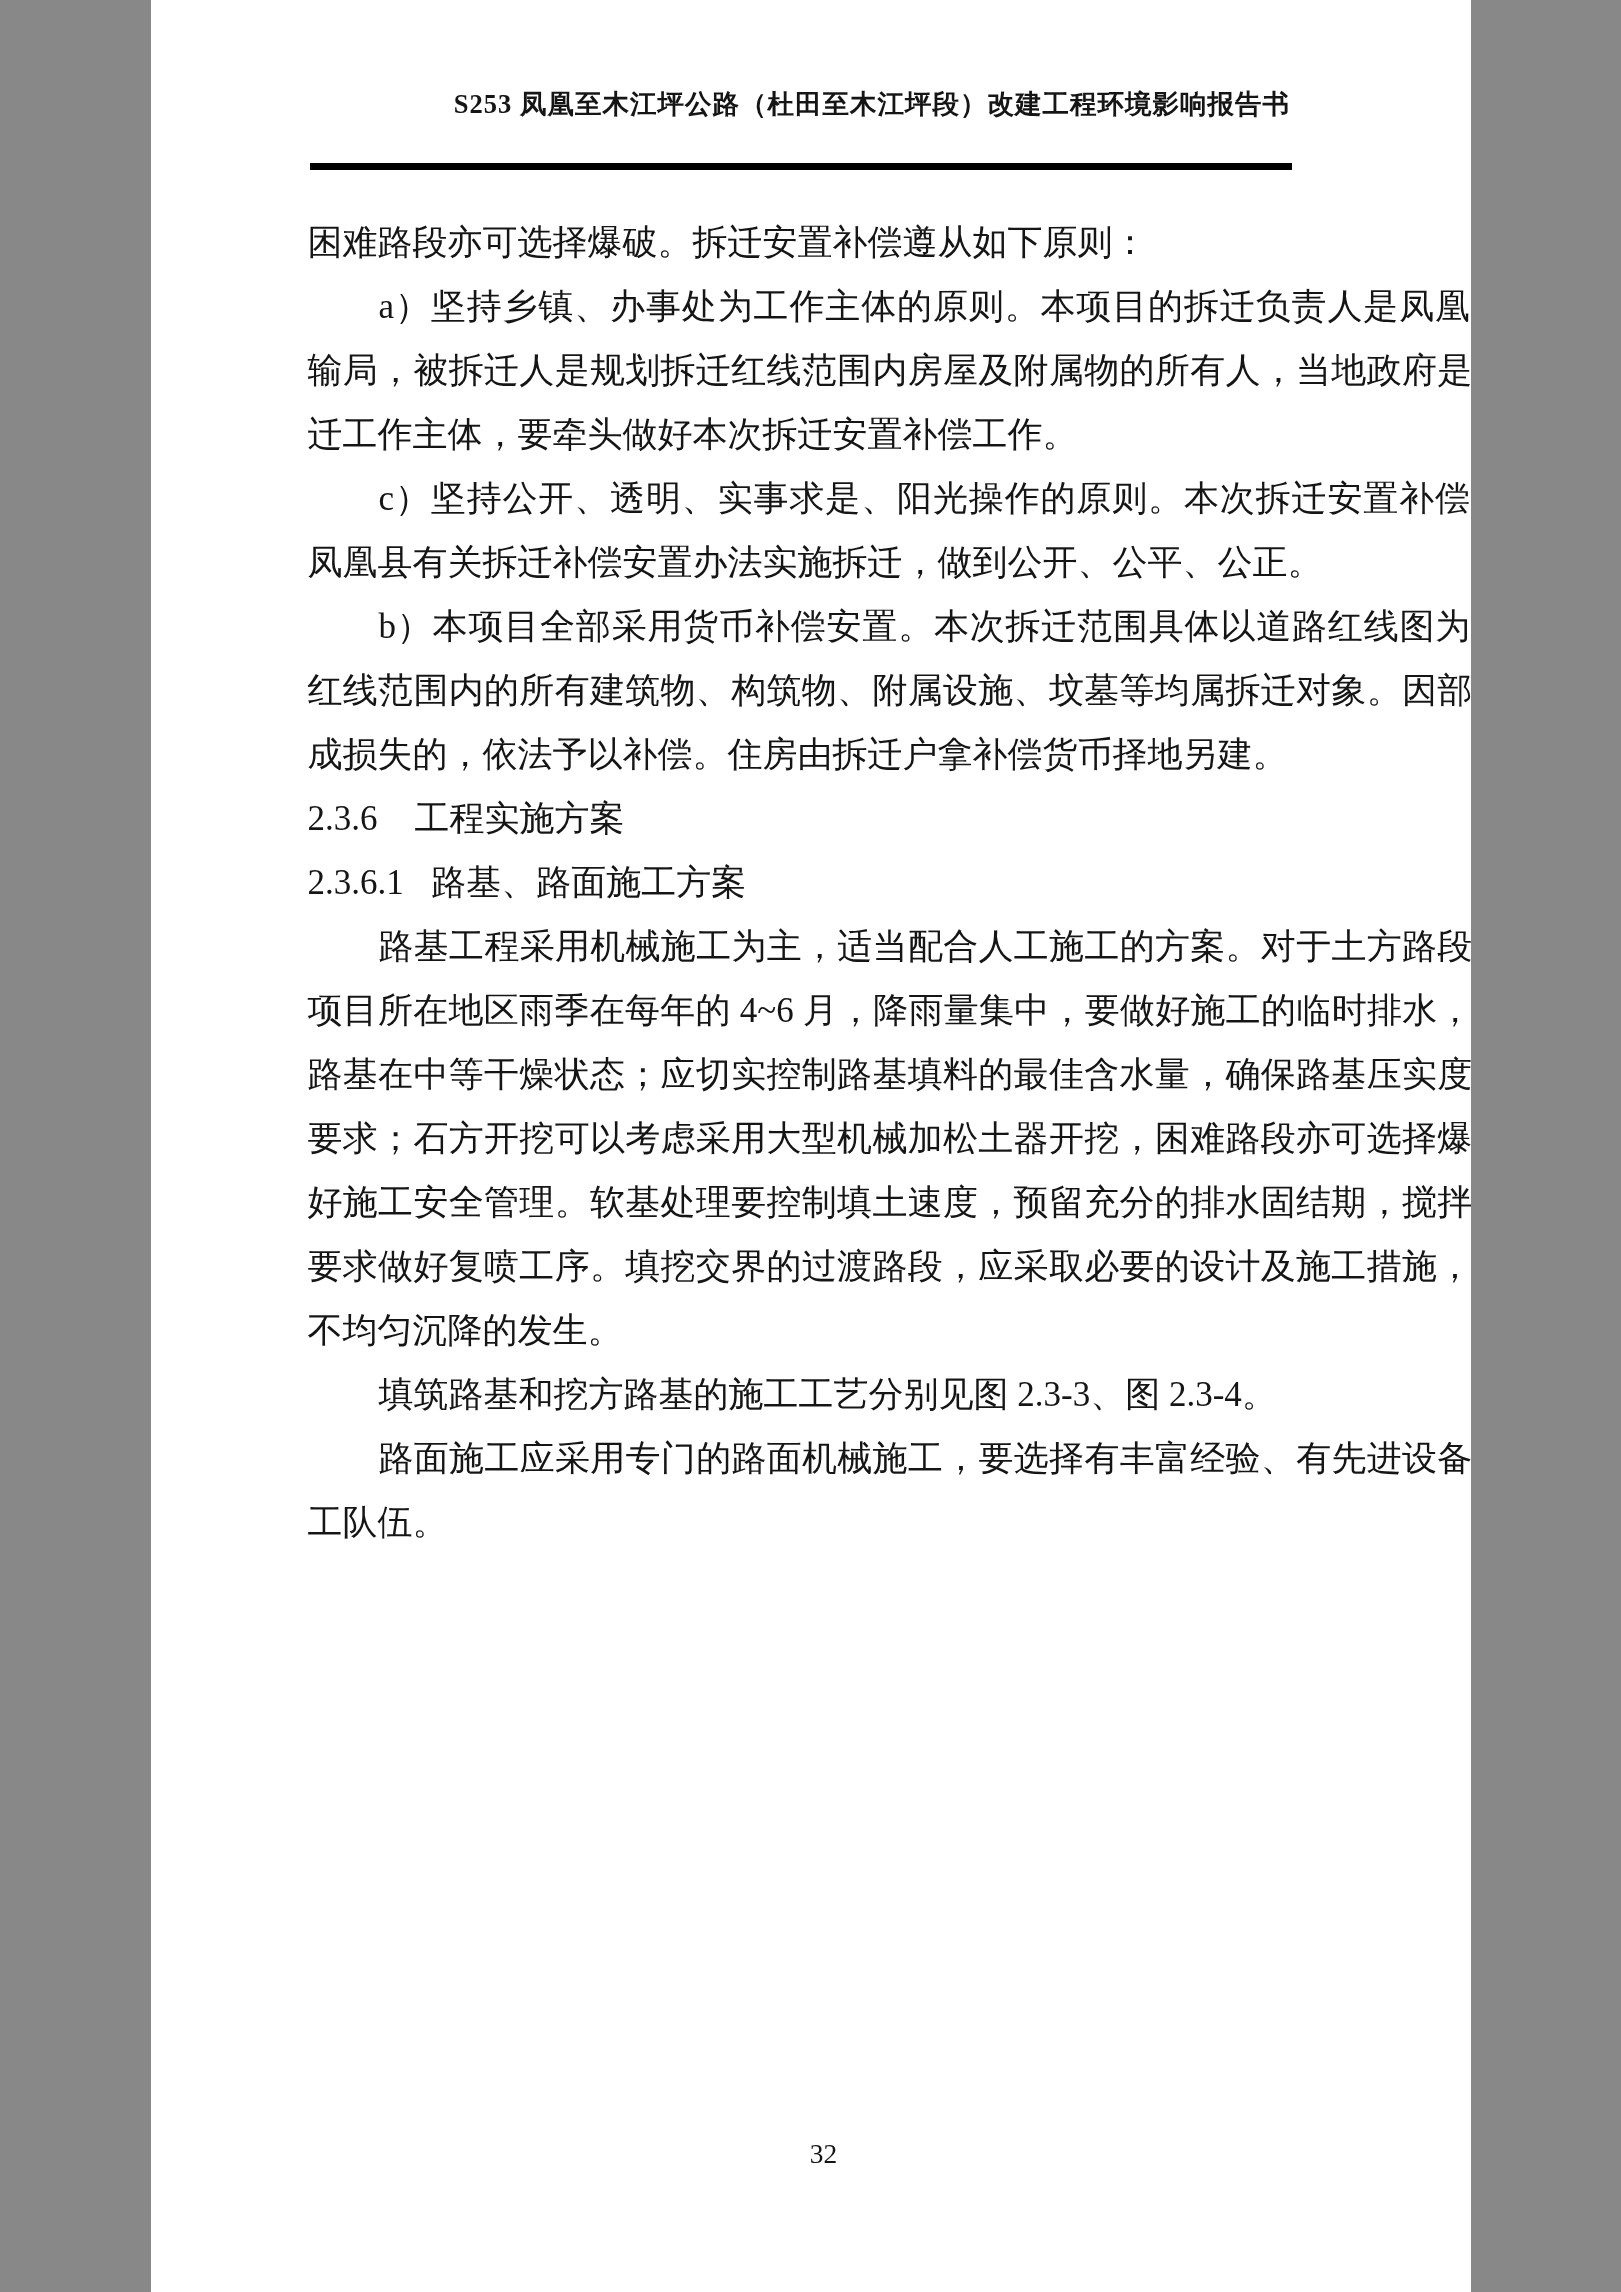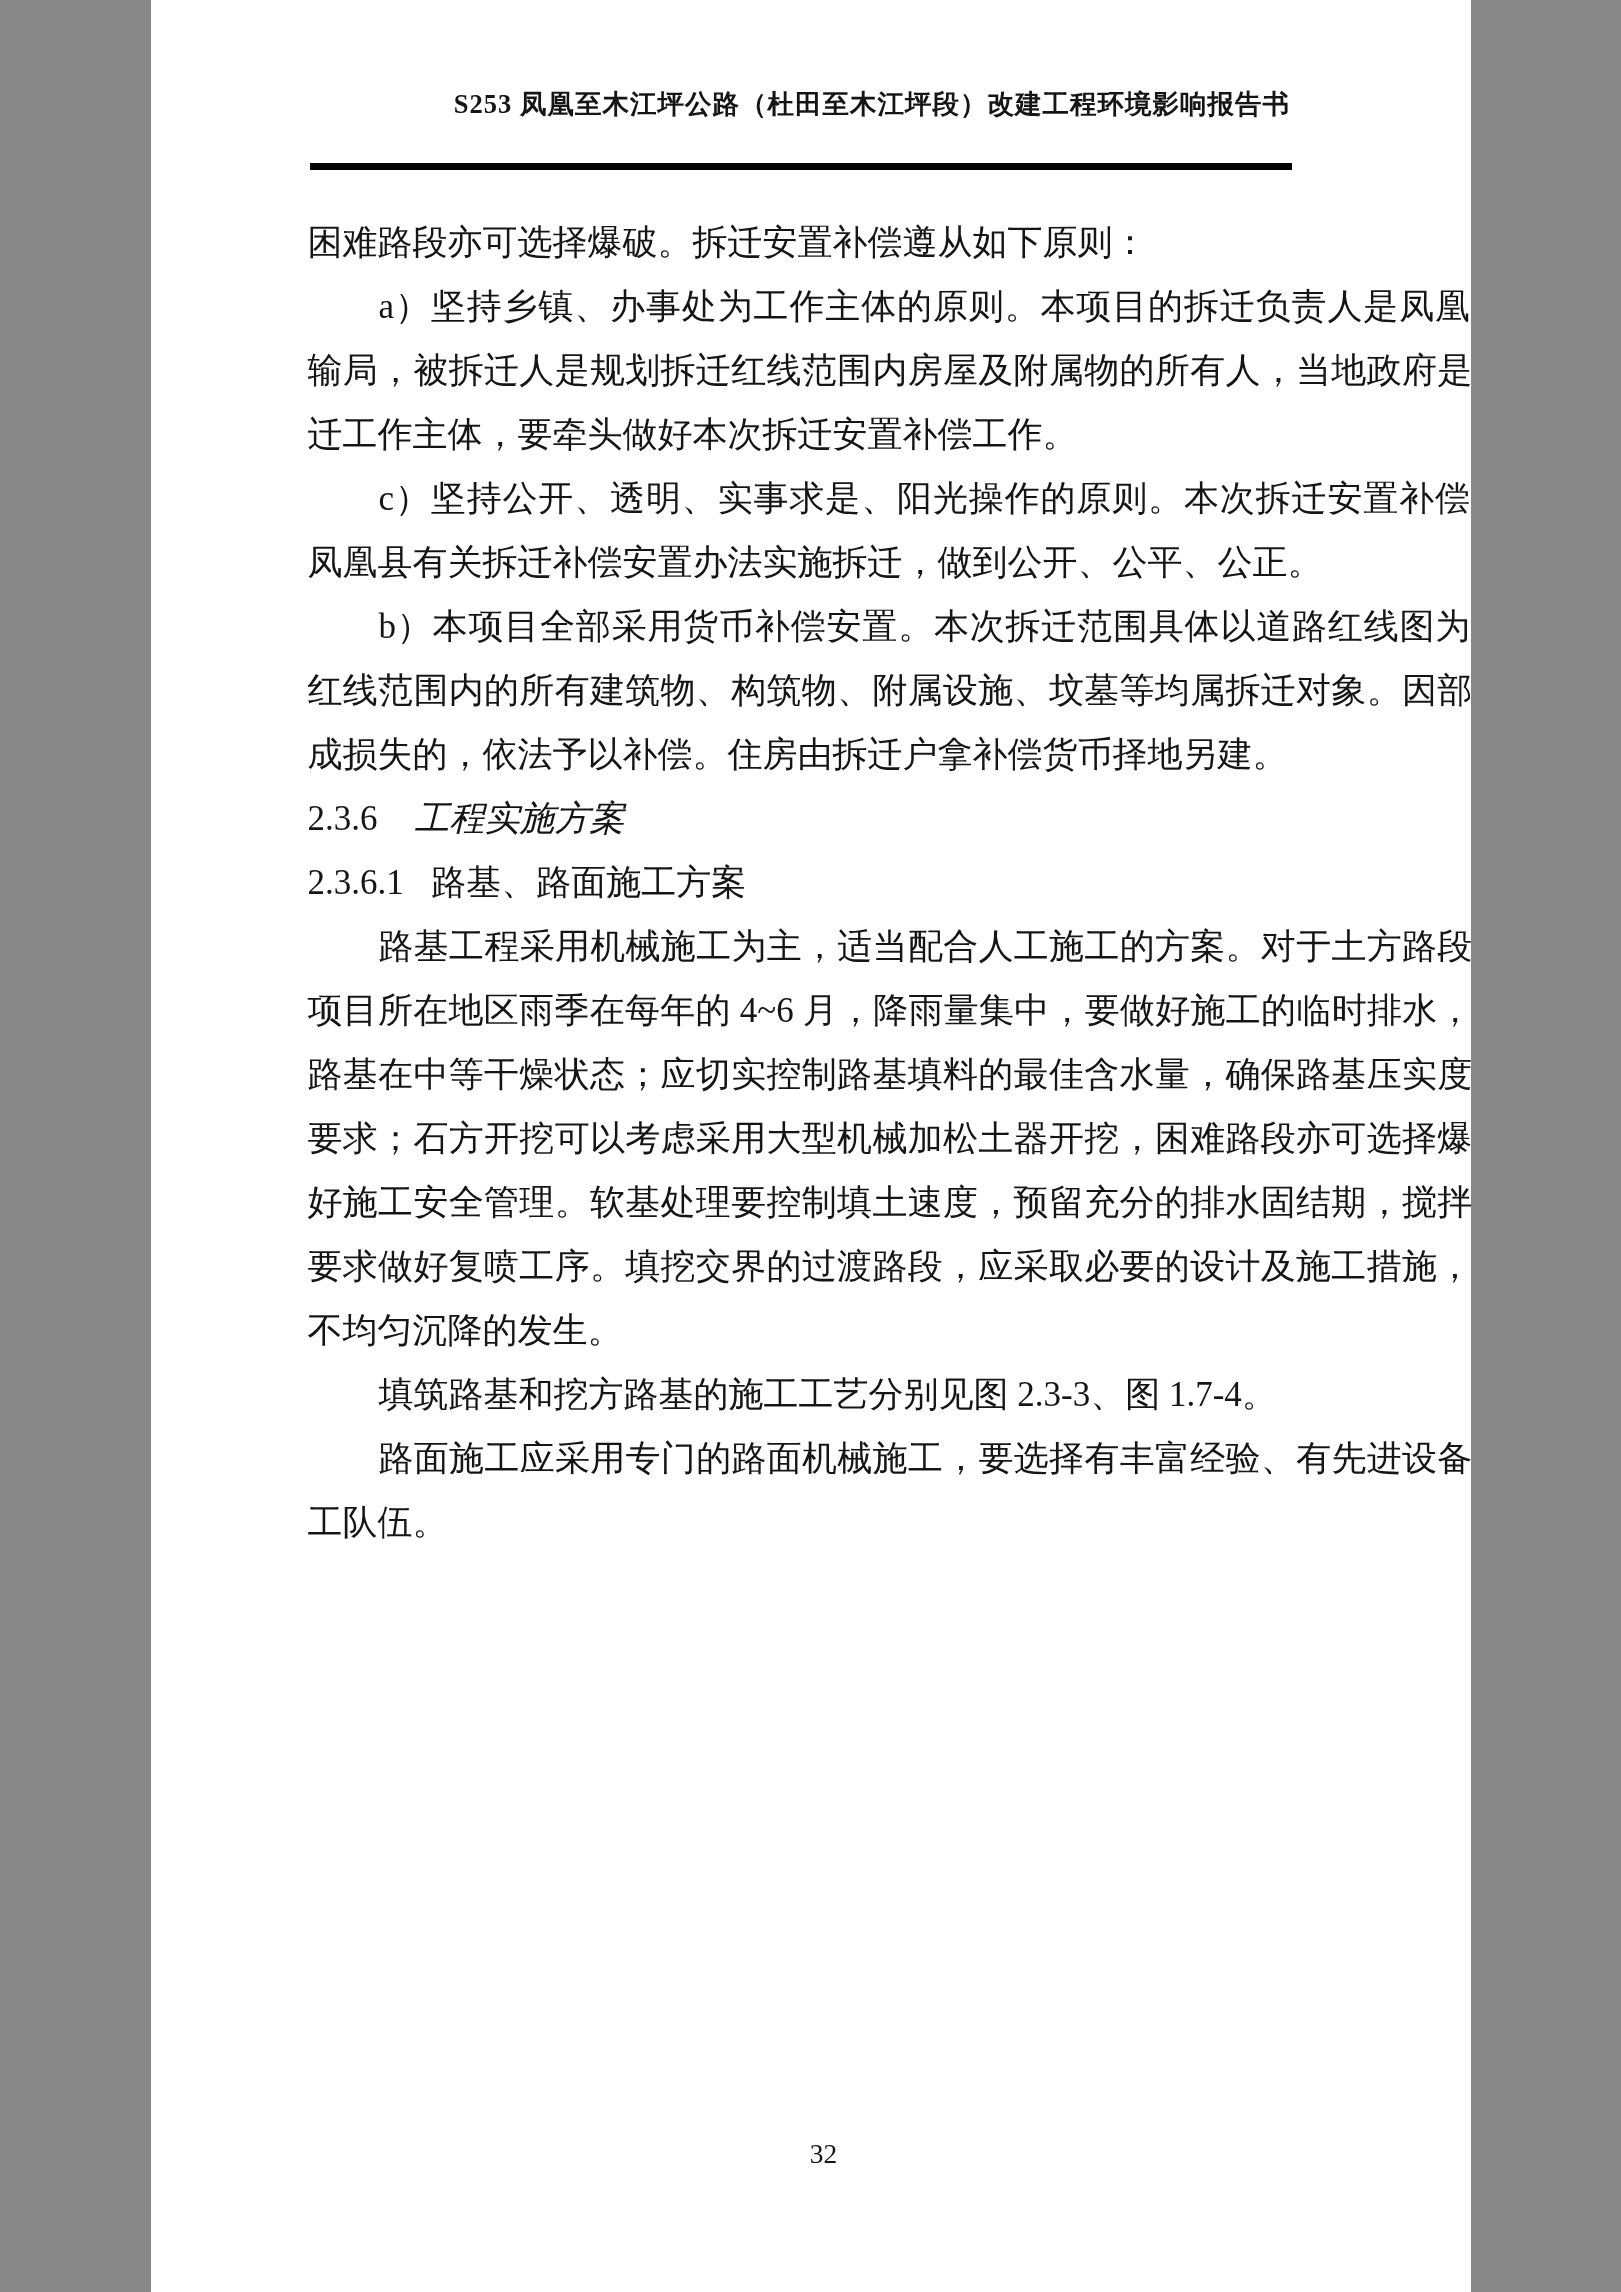--- a/index.html
+++ b/index.html
@@ -57,21 +57,21 @@
   .doc-body p, .doc-body h2, .doc-body h3 {
     margin: 0;
     padding: 0;
     font-weight: normal;
     font-size: 35px;
     line-height: 64px;
   }
   .indent { text-indent: 71px; }
   .noindent { text-indent: 0; }
   .heading { text-align: left; }
-  .h-title-gap { margin-left: 37px; font-style: italic; }
+  .h-title-gap { margin-left: 37px; }
   .h-title-gap-sm { margin-left: 27.4px; text-align: center; }
   sup.msup {
     font-size: 22.5px;
     line-height: 0;
     vertical-align: 13.7px;
   }
   
   .footer {
     position: absolute;
     left: 0;
@@ -103,21 +103,21 @@
 
     <p class="indent">b）本项目全部采用货币补偿安置。本次拆迁范围具体以道路红线图为准。拆迁红线范围内的所有建筑物、构筑物、附属设施、坟墓等均属拆迁对象。因部分拆除造成损失的，依法予以补偿。住房由拆迁户拿补偿货币择地另建。</p>
 
 
     <h2 class="heading"><span class="h-num">2.3.6</span><span class="h-title-gap">工程实施方案</span></h2>
 
     <h3 class="heading"><span class="h-num">2.3.6.1</span><span class="h-title-gap-sm">路基、路面施工方案</span></h3>
 
     <p class="indent">路基工程采用机械施工为主，适当配合人工施工的方案。对于土方路段施工，本项目所在地区雨季在每年的 4~6 月，降雨量集中，要做好施工的临时排水，尽量保持路基在中等干燥状态；应切实控制路基填料的最佳含水量，确保路基压实度符合规范要求；石方开挖可以考虑采用大型机械加松土器开挖，困难路段亦可选择爆破，并做好施工安全管理。软基处理要控制填土速度，预留充分的排水固结期，搅拌桩要按照要求做好复喷工序。填挖交界的过渡路段，应采取必要的设计及施工措施，防止产生不均匀沉降的发生。</p>
 
-    <p class="indent">填筑路基和挖方路基的施工工艺分别见图 2.3-3、图 1.7-4。</p>
+    <p class="indent">填筑路基和挖方路基的施工工艺分别见图 2.3-3、图 2.3-4。</p>
 
     <p class="indent">路面施工应采用专门的路面机械施工，要选择有丰富经验、有先进设备的专业施工队伍。</p>
 
   </div>
 
   <div class="footer">
     <span>32</span>
   </div>
 
 </div>

